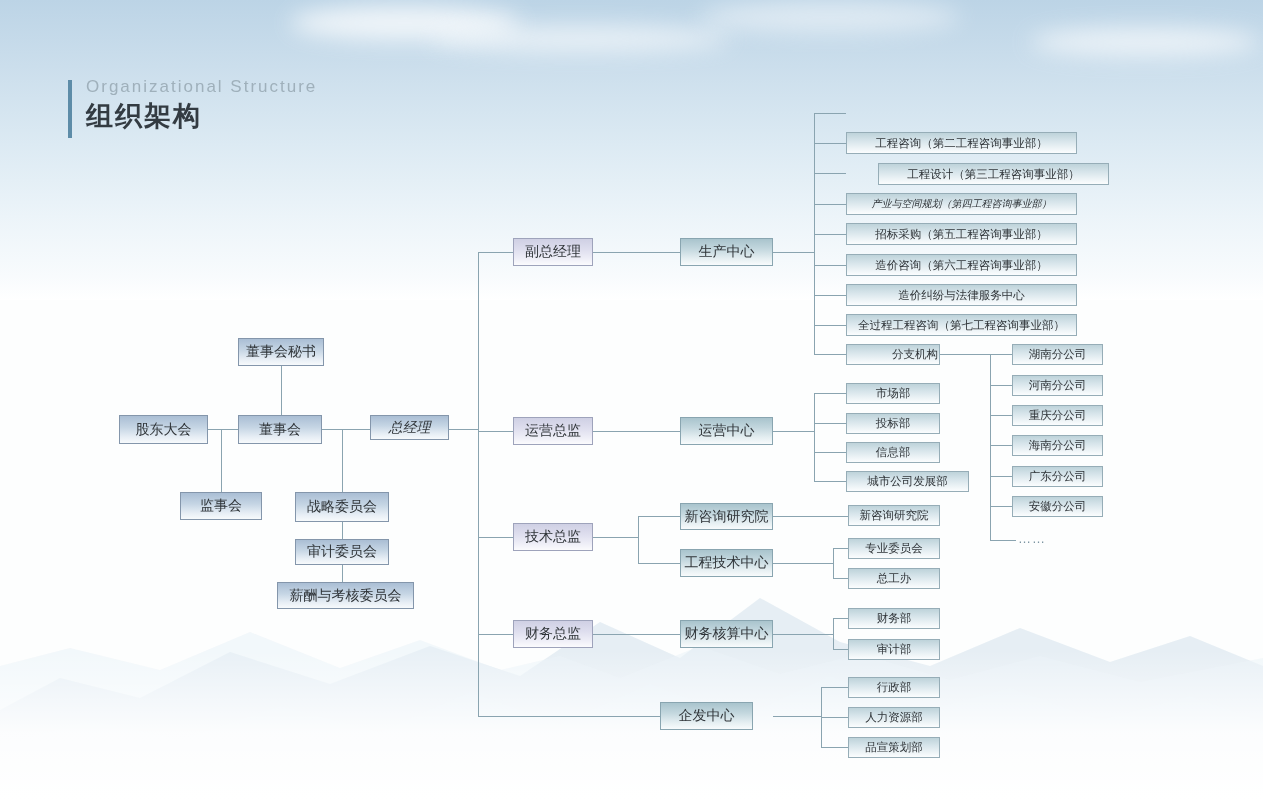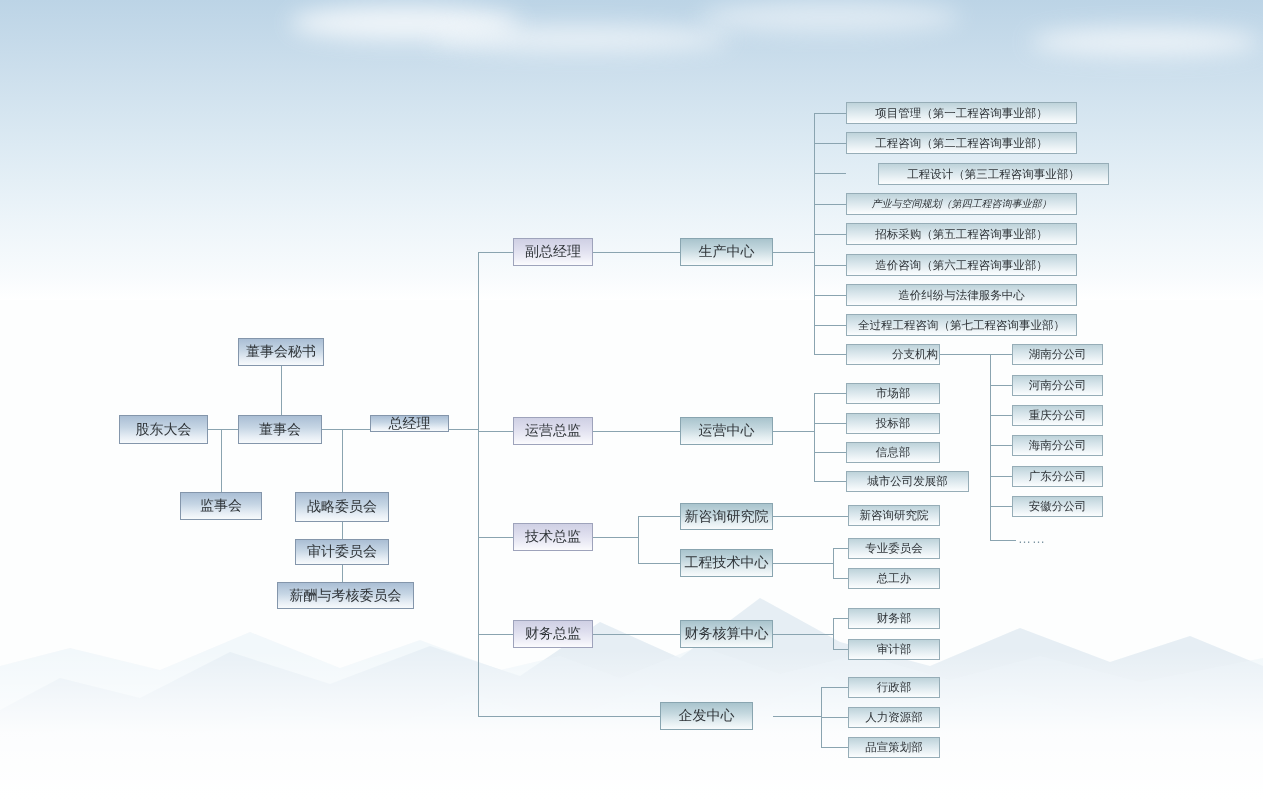--- a/index.html
+++ b/index.html
@@ -83,20 +83,25 @@
              L1263,330 L0,330 Z" fill="#dce8f0" opacity="0.72"></path>
     <path d="M0,276 L90,250 L180,270 L280,236 L380,262 L470,222 L560,254 L650,214
              L740,248 L830,206 L920,242 L1010,218 L1100,250 L1190,226 L1263,252
              L1263,330 L0,330 Z" fill="#e6eff5" opacity="0.8"></path>
     <path d="M0,196 L70,178 L160,200 L250,162 L340,198 L420,170 L500,200
              L560,186 L620,208 L700,176 L780,204 L860,184 L950,210 L1040,186
              L1140,212 L1263,188 L1263,330 L0,330 Z" fill="#eaf2f7" opacity="0.55"></path>
   </svg>
   <div class="bg-bottom-haze"></div>
 
+  <div class="title-block">
+    <div class="title-bar"></div>
+    <div class="title-en">Organizational Structure</div>
+    <div class="title-cn">组织架构</div>
+  </div>
 
   <div class="ln ln-h" style="left:208px;top:429px;width:34px;"></div>
 
   <div class="ln ln-v" style="left:221px;top:429px;height:77px;"></div>
   <div class="ln ln-h" style="left:221px;top:506px;width:-0px;"></div>
 
   <div class="ln ln-v" style="left:281px;top:366px;height:64px;"></div>
 
   <div class="ln ln-h" style="left:322px;top:429px;width:48px;"></div>
 
@@ -172,21 +177,21 @@
   <div class="ln ln-h" style="left:821px;top:687px;width:27px;"></div>
   <div class="ln ln-h" style="left:821px;top:717px;width:27px;"></div>
   <div class="ln ln-h" style="left:821px;top:747px;width:27px;"></div>
 
   <div class="node n-gov" style="left:238px;top:338px;width:86px;height:28px;">董事会秘书</div>
 
   <div class="node n-gov" style="left:119px;top:415px;width:89px;height:29px;">股东大会</div>
 
   <div class="node n-gov" style="left:238px;top:415px;width:84px;height:29px;">董事会</div>
 
-  <div class="node n-gov" style="left:370px;top:415px;width:79px;height:17px;">总经理</div>
+  <div class="node n-gov" style="left:370px;top:415px;width:79px;height:25px;font-style:italic;">总经理</div>
 
   <div class="node n-gov" style="left:180px;top:492px;width:82px;height:28px;">监事会</div>
 
   <div class="node n-gov" style="left:295px;top:492px;width:94px;height:30px;">战略委员会</div>
 
   <div class="node n-gov" style="left:295px;top:539px;width:94px;height:26px;">审计委员会</div>
 
   <div class="node n-gov" style="left:277px;top:582px;width:137px;height:27px;">薪酬与考核委员会</div>
 
   <div class="node n-dir" style="left:513px;top:238px;width:80px;height:28px;">副总经理</div>
@@ -202,21 +207,20 @@
   <div class="node n-ctr" style="left:680px;top:417px;width:93px;height:28px;">运营中心</div>
 
   <div class="node n-ctr" style="left:680px;top:503px;width:93px;height:27px;">新咨询研究院</div>
 
   <div class="node n-ctr" style="left:680px;top:549px;width:93px;height:28px;">工程技术中心</div>
 
   <div class="node n-ctr" style="left:680px;top:620px;width:93px;height:28px;">财务核算中心</div>
 
   <div class="node n-ctr" style="left:660px;top:702px;width:93px;height:28px;">企发中心</div>
 
-  <div class="node n-leaf" style="left:846px;top:102px;width:231px;height:22px;">项目管理（第一工程咨询事业部）</div>
   <div class="node n-leaf" style="left:846px;top:132px;width:231px;height:22px;">工程咨询（第二工程咨询事业部）</div>
   <div class="node n-leaf" style="left:846px;top:163px;width:231px;height:22px;margin-left:32px;">工程设计（第三工程咨询事业部）</div>
   <div class="node n-leaf n-leaf-sm" style="left:846px;top:193px;width:231px;height:22px;">产业与空间规划（第四工程咨询事业部）</div>
   <div class="node n-leaf" style="left:846px;top:223px;width:231px;height:22px;">招标采购（第五工程咨询事业部）</div>
   <div class="node n-leaf" style="left:846px;top:254px;width:231px;height:22px;">造价咨询（第六工程咨询事业部）</div>
   <div class="node n-leaf" style="left:846px;top:284px;width:231px;height:22px;">造价纠纷与法律服务中心</div>
   <div class="node n-leaf" style="left:846px;top:314px;width:231px;height:22px;">全过程工程咨询（第七工程咨询事业部）</div>
   <div class="node n-leaf" style="left:846px;top:344px;width:94px;height:21px;padding-left:44px;">分支机构</div>
 
   <div class="node n-leaf" style="left:1012px;top:344px;width:91px;height:21px;">湖南分公司</div>

